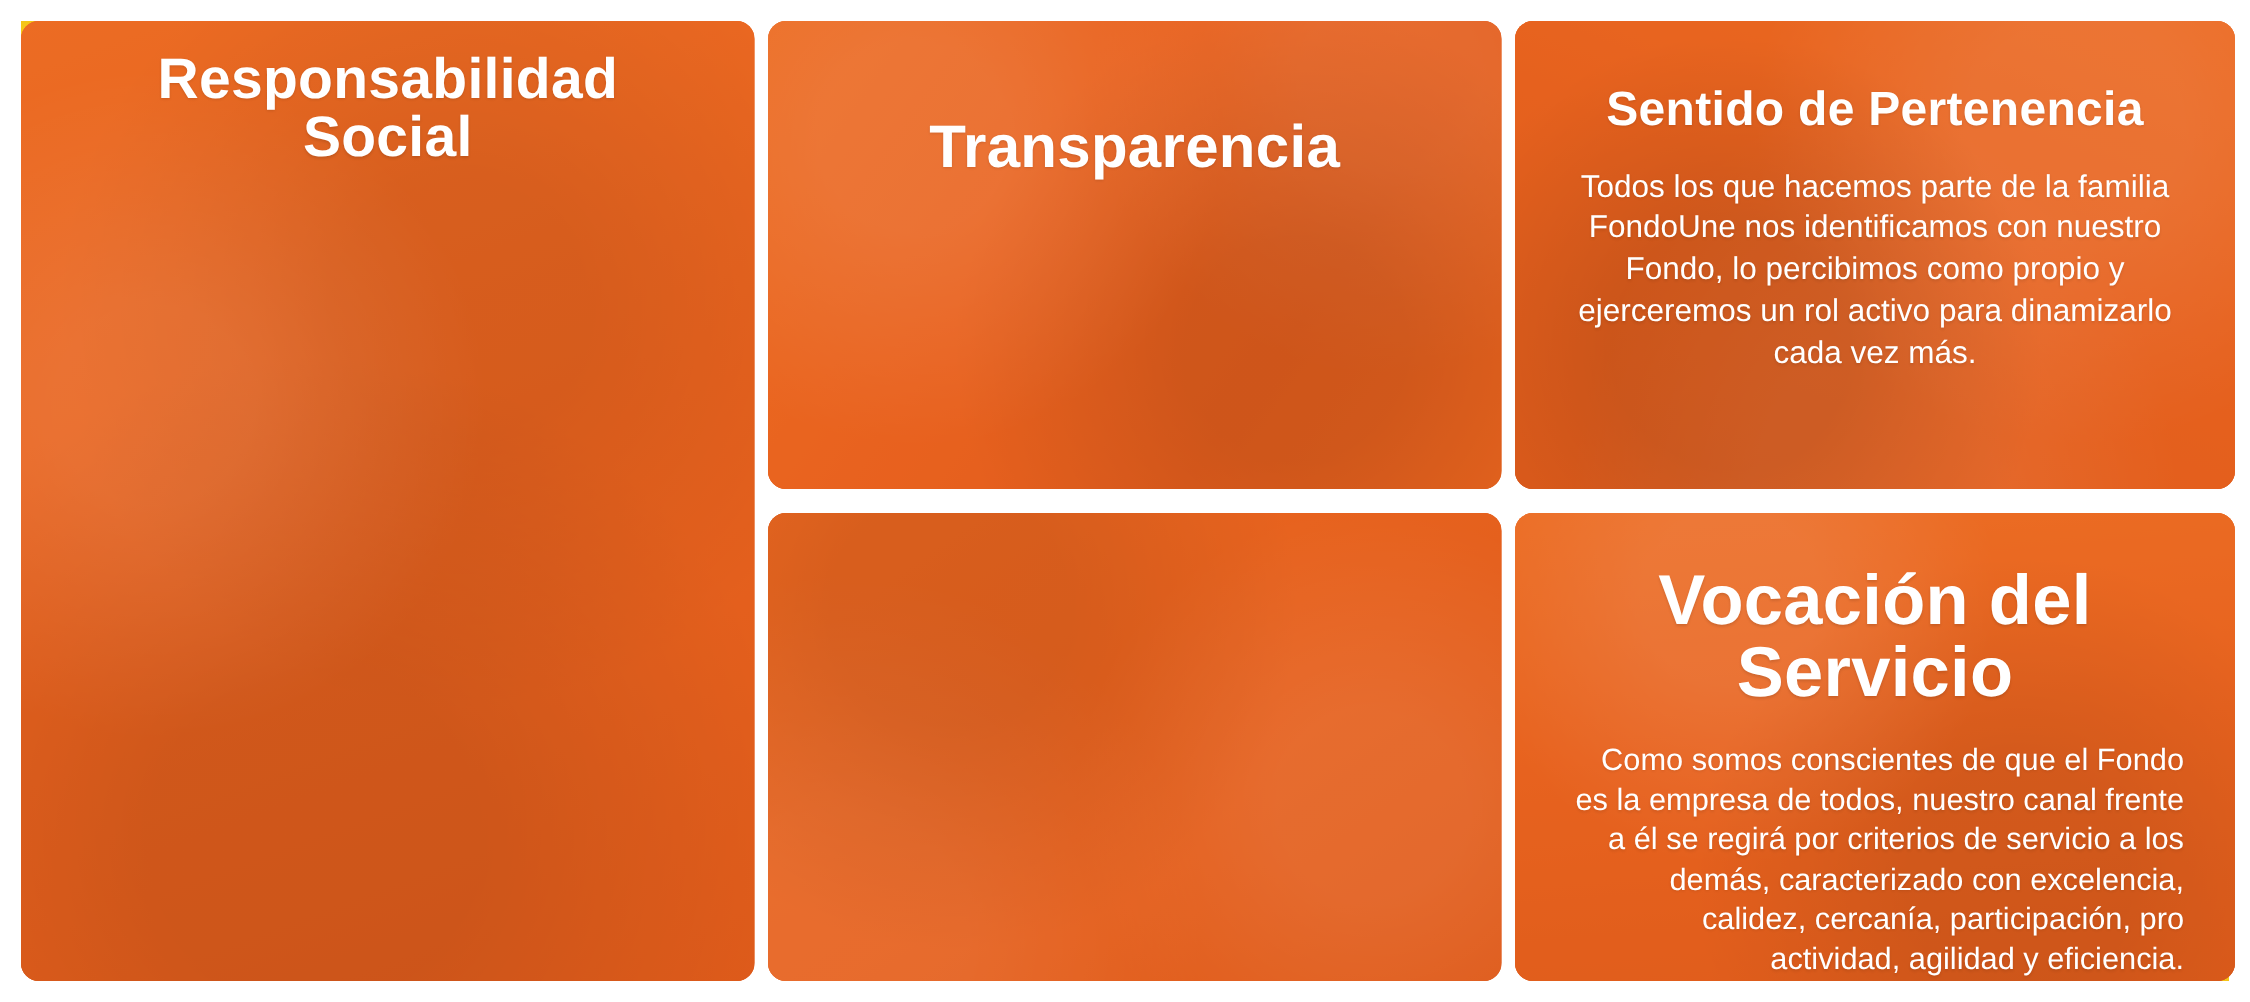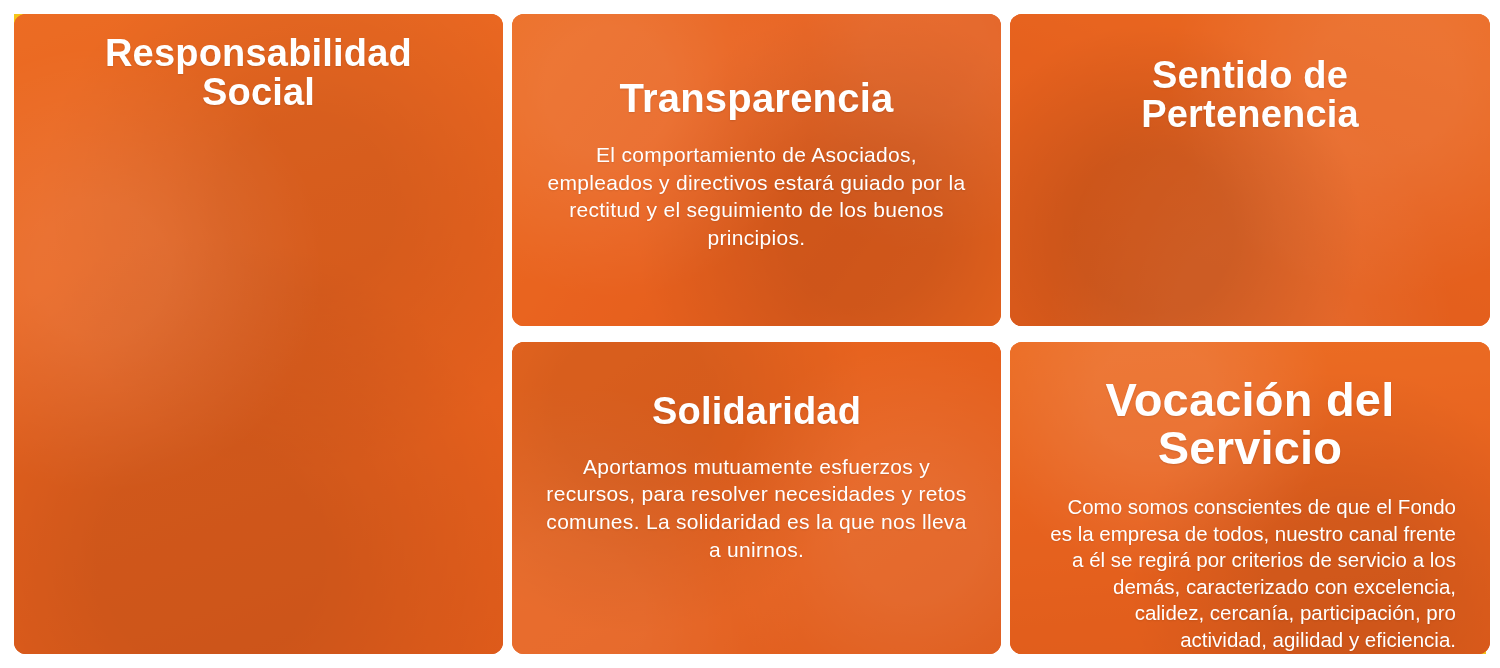--- a/index.html
+++ b/index.html
@@ -130,21 +130,21 @@
     text-align: center;
   }
 
   .card-title {
     font-weight: bold;
     line-height: 1.02;
     letter-spacing: 0.2px;
     text-shadow: 0 1px 2px rgba(0,0,0,0.12);
   }
   .t-transparencia { font-size: 40px; margin-top: 44px; }
-  .t-sentido       { font-size: 38px; margin-top: 22px; }
+  .t-sentido       { font-size: 32px; margin-top: 22px; }
   .t-respons       { font-size: 38px; margin-top: 0px; }
   .t-solidaridad   { font-size: 38px; margin-top: 30px; }
   .t-vocacion      { font-size: 47px; margin-top: 14px; }
 
   .card-text {
     font-size: 21px;
     line-height: 1.32;
     margin-top: 22px;
     text-shadow: 0 1px 2px rgba(0,0,0,0.10);
   }
@@ -159,47 +159,43 @@
   <div class="ribbon ribbon-tl-yellow"></div>
   <div class="ribbon ribbon-br-yellow"></div>
 
   <div class="grid">
 
     <div class="card">
       <div class="photo"></div>
       <div class="tint"></div>
       <div class="card-body">
         <div class="card-title t-transparencia">Transparencia</div>
-        <div class="card-text text-wide">El comportamiento de Asociados, empleados y directivos estará guiado por la rectitud y el seguimiento de los buenos principios.</div>
       </div>
     </div>
 
     <div class="card">
       <div class="photo v2"></div>
       <div class="tint"></div>
       <div class="card-body">
         <div class="card-title t-sentido">Sentido de Pertenencia</div>
+        <div class="card-text">Todos los que hacemos parte de la familia FondoUne nos identificamos con nuestro Fondo, lo percibimos como propio y ejerceremos un rol activo para dinamizarlo cada vez más.</div>
       </div>
     </div>
 
     <div class="card tall">
       <div class="photo v3"></div>
       <div class="tint"></div>
       <div class="card-body">
         <div class="card-title t-respons">Responsabilidad Social</div>
       </div>
     </div>
 
     <div class="card">
       <div class="photo v4"></div>
       <div class="tint"></div>
-      <div class="card-body">
-        <div class="card-title t-solidaridad">Solidaridad</div>
-        <div class="card-text text-wide">Aportamos mutuamente esfuerzos y recursos, para resolver necesidades y retos comunes. La solidaridad es la que nos lleva a unirnos.</div>
-      </div>
     </div>
 
     <div class="card">
       <div class="photo v5"></div>
       <div class="tint"></div>
       <div class="card-body">
         <div class="card-title t-vocacion">Vocación del Servicio</div>
         <div class="card-text text-sm">Como somos conscientes de que el Fondo es la empresa de todos, nuestro canal frente a él se regirá por criterios de servicio a los demás, caracterizado con excelencia, calidez, cercanía, participación, pro actividad, agilidad y eficiencia.</div>
       </div>
     </div>

